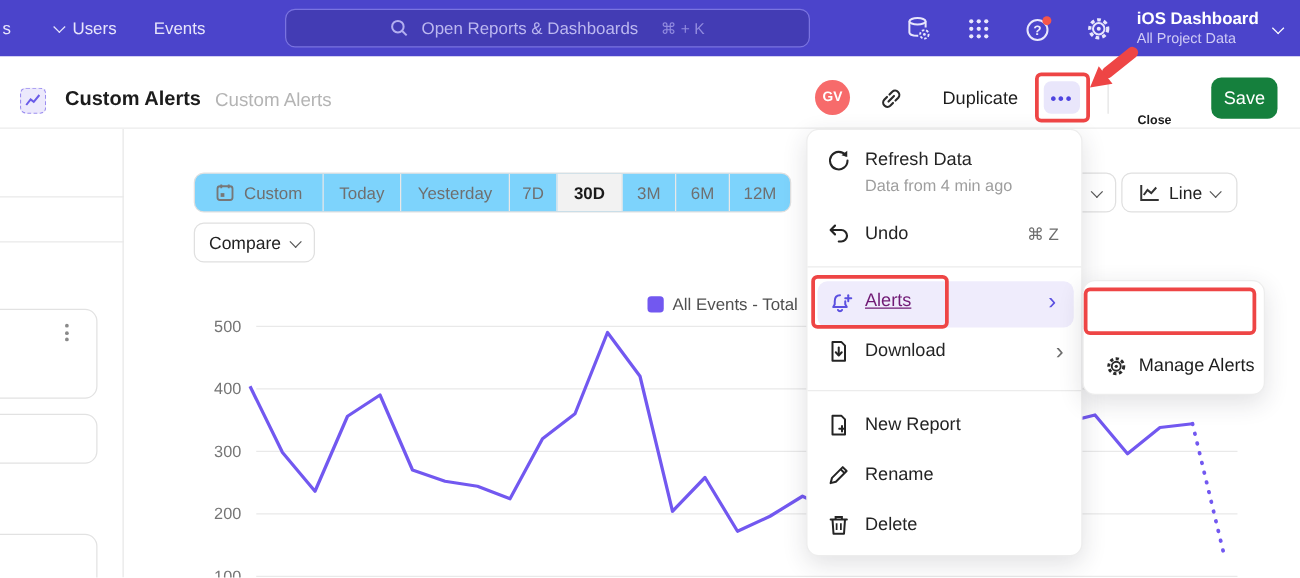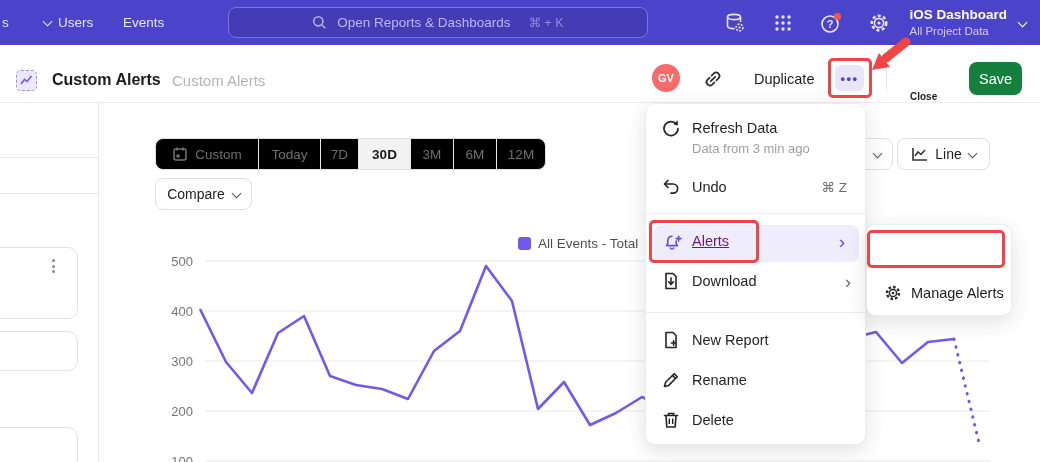--- a/index.html
+++ b/index.html
@@ -49,21 +49,21 @@
   
   .leftpanel { position:absolute; left:0; top:103px; width:99px; height:359px;
     background:#fff; border-right:1px solid #e7e7e7; z-index:4; }
   .lp-line { position:absolute; left:0; width:99px; height:1px; background:#e9e9e9; }
   .lp-card { position:absolute; left:-22px; width:100px; border:1px solid #e2e2e2; border-radius:10px; background:#fff; }
   .vdots { position:absolute; display:flex; flex-direction:column; gap:2.5px; cursor:pointer; }
   .vdots i { width:3px; height:3px; border-radius:50%; background:#8a8a8a; }
 
   
   .seg-wrap { position:absolute; left:155px; top:138px; height:32px; display:flex;
-    border:1px solid #e0e0e0; border-radius:8px; background:#000000; overflow:hidden; z-index:5; }
+    border:1px solid #e0e0e0; border-radius:8px; background:#7dd3fc; overflow:hidden; z-index:5; }
   .seg { display:flex; align-items:center; justify-content:center; gap:7px; font-size:13.5px;
     color:#6f6f6f; border-right:1px solid #e8e8e8; cursor:pointer; }
   .seg:last-child { border-right:none; }
   .seg.selected { background:#f2f2f2; color:#1b1b1b; font-weight:bold; }
   .cmp-btn { position:absolute; left:155px; top:178px; width:97px; height:32px;
     border:1px solid #e0e0e0; border-radius:8px; background:#fff; display:flex; align-items:center;
     justify-content:center; gap:8px; font-size:14px; font-weight:500; color:#222; z-index:5; cursor:pointer; }
   .metric-frag { position:absolute; left:835px; top:138px; width:58px; height:32px;
     border:1px solid #e0e0e0; border-radius:8px; background:#fff; display:flex; align-items:center;
     justify-content:flex-end; padding-right:11px; color:#444; z-index:5; cursor:pointer; }
@@ -148,20 +148,23 @@
         <rect x="2" y="3" width="12" height="11" rx="2" fill="none" stroke="#777" stroke-width="1.5"></rect>
         <line x1="5" y1="1.5" x2="5" y2="4.5" stroke="#777" stroke-width="1.5"></line>
         <line x1="11" y1="1.5" x2="11" y2="4.5" stroke="#777" stroke-width="1.5"></line>
         <rect x="4.5" y="8.5" width="3" height="3" fill="#777"></rect>
       </svg>
     <span>Custom</span>
   </div>
   <div class="seg" style="width:62px">
       <span>Today</span>
     </div>
+  <div class="seg" style="width:87px">
+      <span>Yesterday</span>
+    </div>
   <div class="seg" style="width:38px">
       <span>7D</span>
     </div>
   <div class="seg selected" style="width:52px">
       <span>30D</span>
     </div>
   <div class="seg" style="width:43px">
       <span>3M</span>
     </div>
   <div class="seg" style="width:43px">
@@ -276,21 +279,21 @@
 
 <div class="menu">
   <div class="mi" style="top:14px;height:44px">
     <span class="ic">
       <svg class="sic" width="20" height="20" viewBox="0 0 20 20">
           <path d="M15.5 6.2 A7 7 0 1 0 17 10.5" fill="none" stroke="#242424" stroke-width="1.7" stroke-linecap="round"></path>
           <polygon points="16.8,2.5 16.8,7.5 12.2,6.2" fill="#242424"></polygon>
         </svg>
     </span>
     <span class="lb">Refresh Data</span>
-    <span class="sub">Data from 3 min ago</span>
+    <span class="sub">Data from 4 min ago</span>
   </div>
   <div class="mi" style="top:73px;height:28px">
     <span class="ic">
       <svg class="sic" width="20" height="20" viewBox="0 0 20 20">
           <polyline points="7,3.5 3.5,7 7,10.5" fill="none" stroke="#242424" stroke-width="1.7" stroke-linecap="round" stroke-linejoin="round"></polyline>
           <path d="M3.8 7 h8.2 a4.6 4.6 0 0 1 0 9.2 h-2" fill="none" stroke="#242424" stroke-width="1.7" stroke-linecap="round"></path>
         </svg>
     </span>
     <span class="lb">Undo</span>
     <span class="sc">⌘ Z</span>

